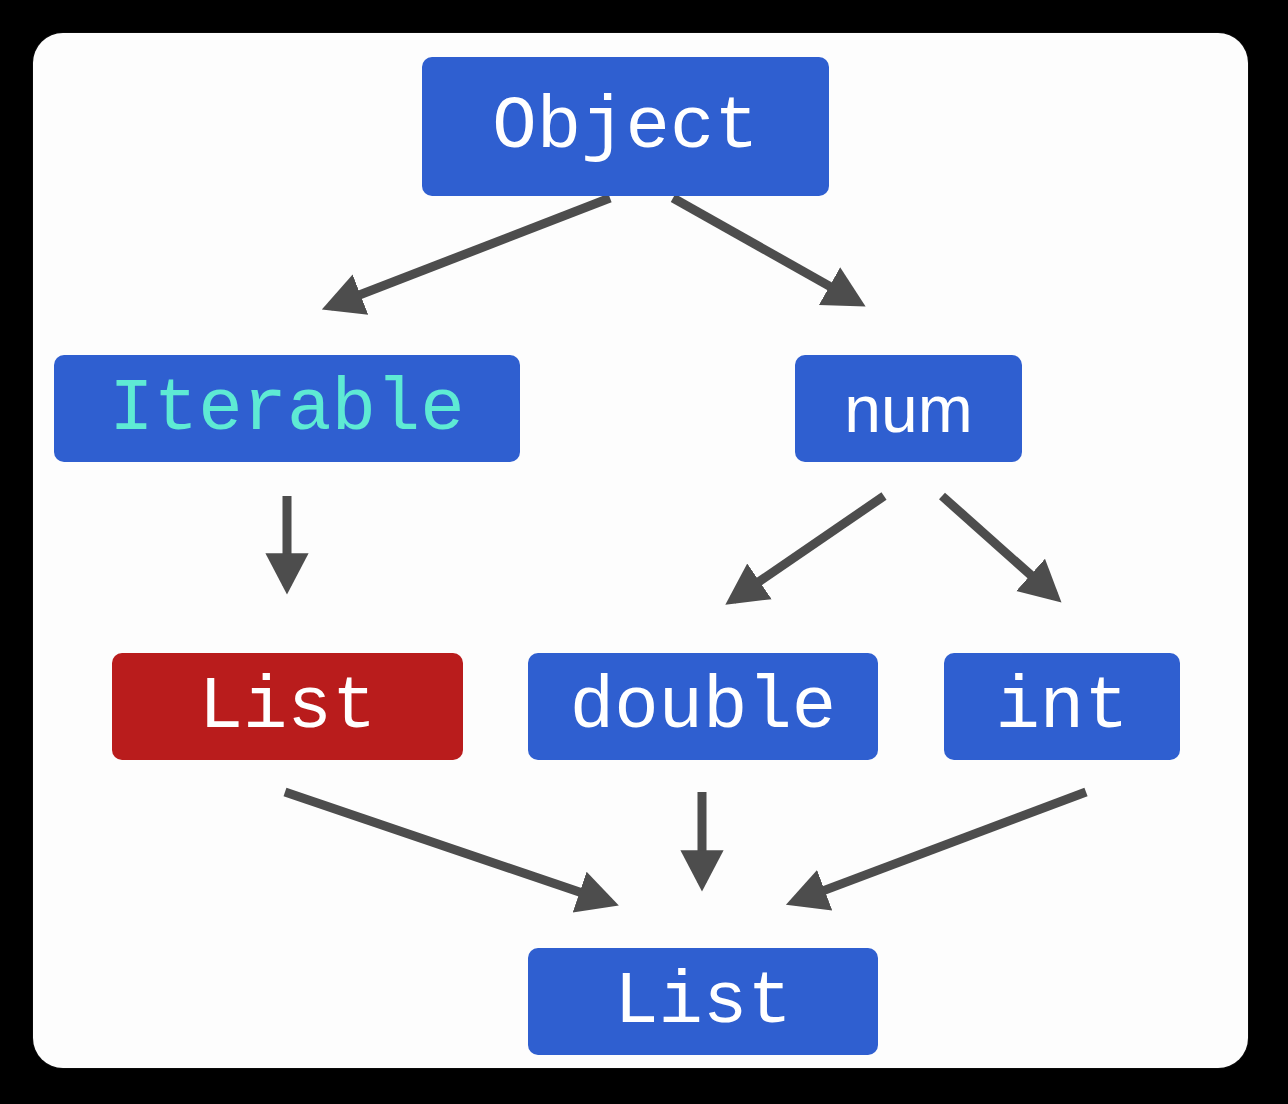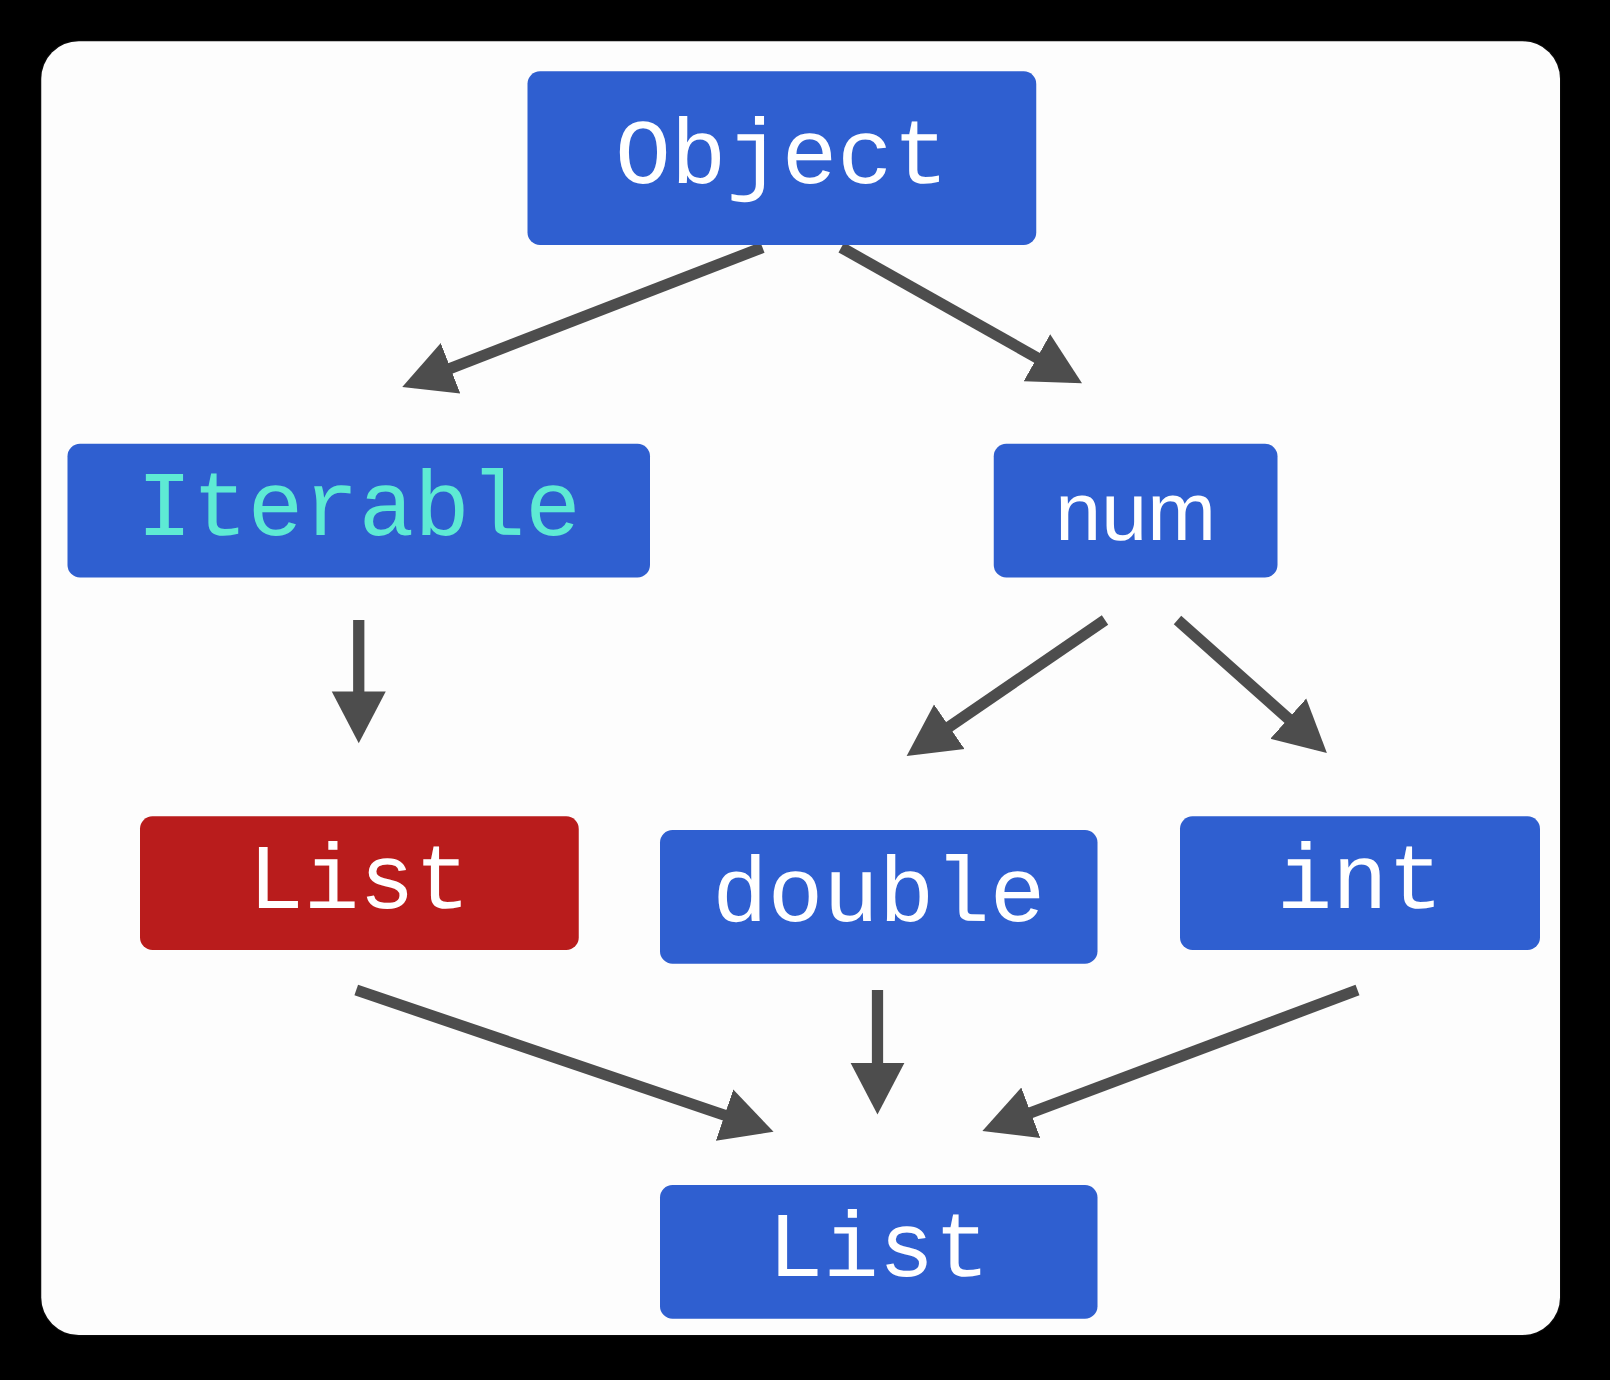--- a/index.html
+++ b/index.html
@@ -88,23 +88,23 @@
       </div>
       <div class="node" style="left: 54px; top: 355px; width: 466px; height: 107px; background: rgb(47, 95, 208); border-radius: 10px;">
         <span class="node-label mono" style="font-size: 74px; color: #5eead4;">Iterable</span>
       </div>
       <div class="node" style="left: 795px; top: 355px; width: 227px; height: 107px; background: rgb(47, 95, 208); border-radius: 10px;">
         <span class="node-label sans" style="font-size: 66px; color: rgb(255, 255, 255);">num</span>
       </div>
       <div class="node" style="left: 112px; top: 653px; width: 351px; height: 107px; background: #b91c1c; border-radius: 10px;">
         <span class="node-label mono" style="font-size: 74px; color: rgb(255, 255, 255);">List</span>
       </div>
-      <div class="node" style="left: 528px; top: 653px; width: 350px; height: 107px; background: rgb(47, 95, 208); border-radius: 10px; margin-top: 11px;">
+      <div class="node" style="left: 528px; top: 653px; width: 350px; height: 107px; background: rgb(47, 95, 208); border-radius: 10px;">
         <span class="node-label mono" style="font-size: 74px; color: rgb(255, 255, 255);">double</span>
       </div>
-      <div class="node" style="left: 944px; top: 653px; width: 288px; height: 107px; background: rgb(47, 95, 208); border-radius: 10px;">
+      <div class="node" style="left: 944px; top: 653px; width: 236px; height: 107px; background: rgb(47, 95, 208); border-radius: 10px;">
         <span class="node-label mono" style="font-size: 74px; color: rgb(255, 255, 255);">int</span>
       </div>
       <div class="node" style="left: 528px; top: 948px; width: 350px; height: 107px; background: rgb(47, 95, 208); border-radius: 10px;">
         <span class="node-label mono" style="font-size: 74px; color: rgb(255, 255, 255);">List</span>
       </div>
     </div>
 </div>
 
 </body></html>

